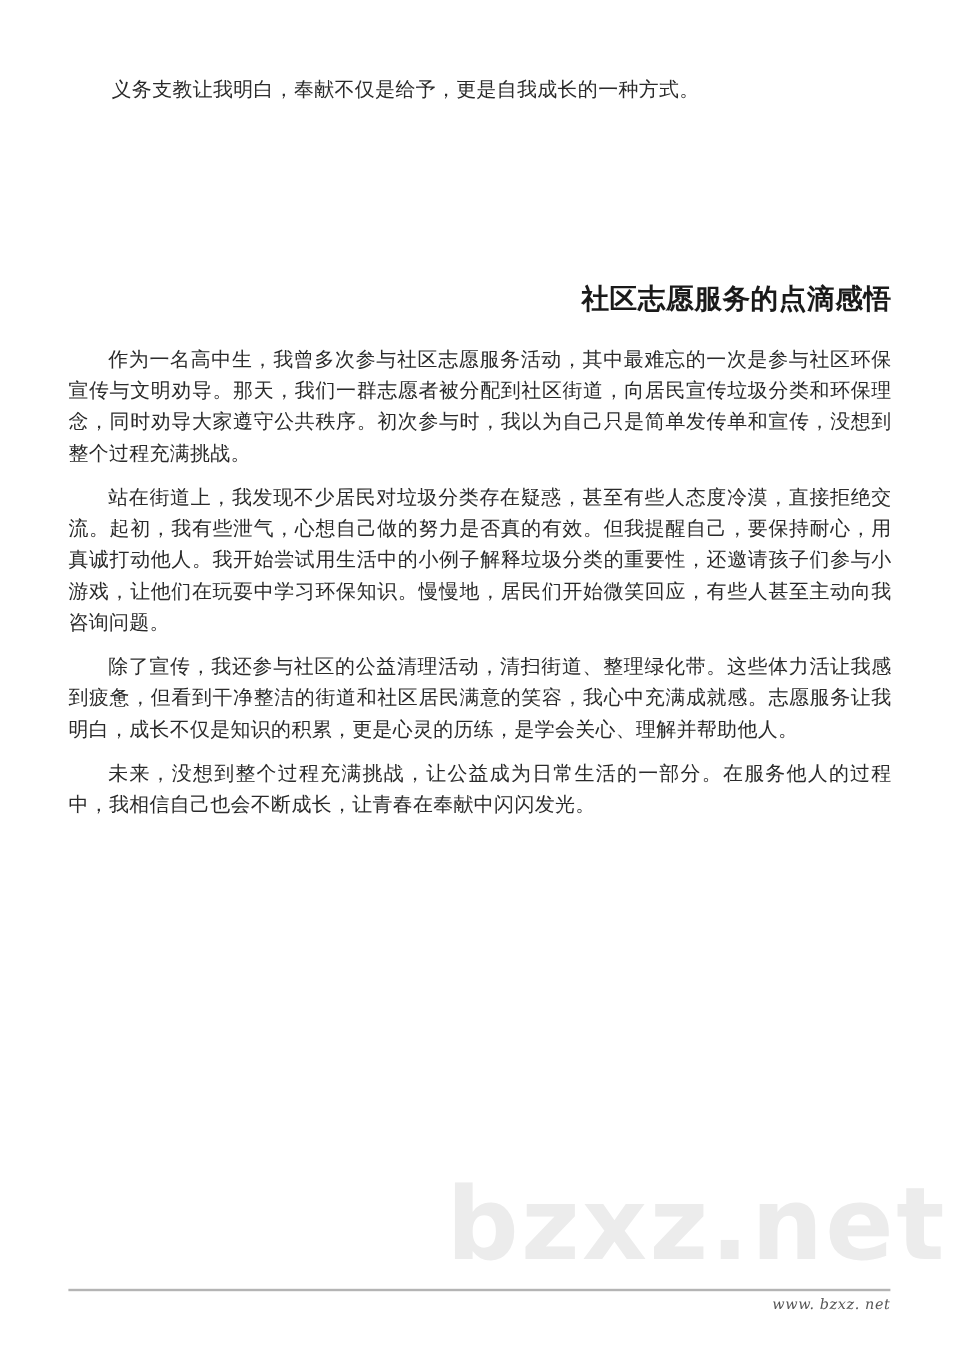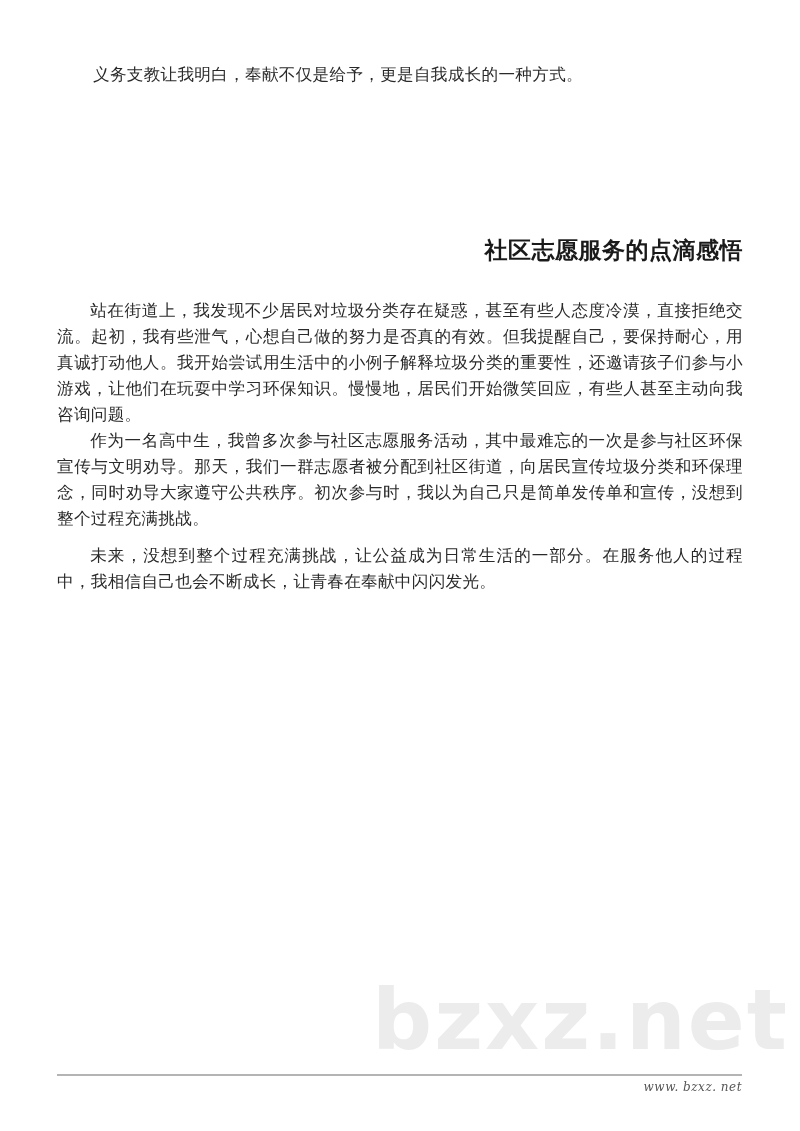--- a/index.html
+++ b/index.html
@@ -93,22 +93,23 @@
 
 <div class="page">
 
   <div id="prev-section">
     <p class="para">义务支教让我明白，奉献不仅是给予，更是自我成长的一种方式。</p>
   </div>
 
   <h1 id="article-title">社区志愿服务的点滴感悟</h1>
 
   <div id="article-body">
+    <p class="para indent">作为一名高中生，我曾多次参与社区志愿服务活动，其中最难忘的一次是参与社区环保宣传与文明劝导。那天，我们一群志愿者被分配到社区街道，向居民宣传垃圾分类和环保理念，同时劝导大家遵守公共秩序。初次参与时，我以为自己只是简单发传单和宣传，没想到整个过程充满挑战。</p>
     <p class="para indent gap">站在街道上，我发现不少居民对垃圾分类存在疑惑，甚至有些人态度冷漠，直接拒绝交流。起初，我有些泄气，心想自己做的努力是否真的有效。但我提醒自己，要保持耐心，用真诚打动他人。我开始尝试用生活中的小例子解释垃圾分类的重要性，还邀请孩子们参与小游戏，让他们在玩耍中学习环保知识。慢慢地，居民们开始微笑回应，有些人甚至主动向我咨询问题。</p>
-    <p class="para indent">作为一名高中生，我曾多次参与社区志愿服务活动，其中最难忘的一次是参与社区环保宣传与文明劝导。那天，我们一群志愿者被分配到社区街道，向居民宣传垃圾分类和环保理念，同时劝导大家遵守公共秩序。初次参与时，我以为自己只是简单发传单和宣传，没想到整个过程充满挑战。</p>
+    <p class="para indent gap">除了宣传，我还参与社区的公益清理活动，清扫街道、整理绿化带。这些体力活让我感到疲惫，但看到干净整洁的街道和社区居民满意的笑容，我心中充满成就感。志愿服务让我明白，成长不仅是知识的积累，更是心灵的历练，是学会关心、理解并帮助他人。</p>
     <p class="para indent gap">未来，没想到整个过程充满挑战，让公益成为日常生活的一部分。在服务他人的过程中，我相信自己也会不断成长，让青春在奉献中闪闪发光。</p>
   </div>
 
 </div>
 
 <div id="watermark">bzxz.net</div>
 <div id="footer-rule"></div>
 <div id="footer-url">www. bzxz. net</div>
 
 </body></html>

